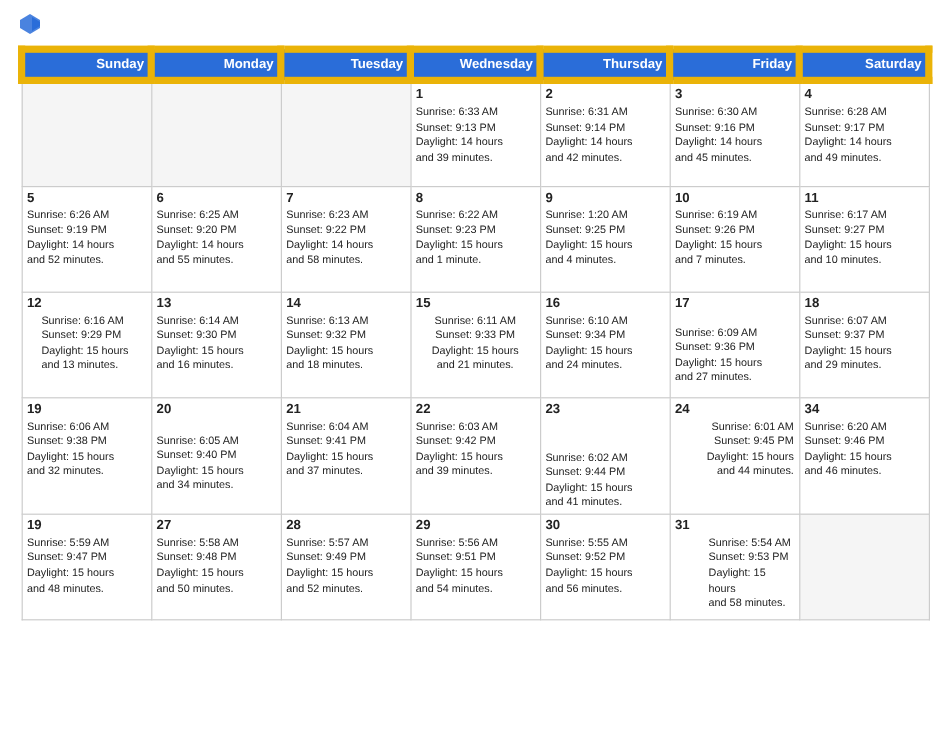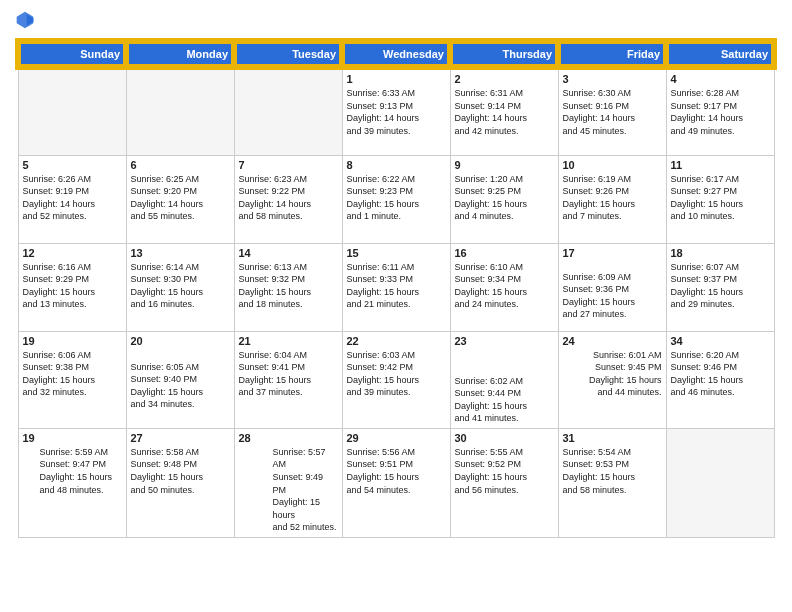--- a/index.html
+++ b/index.html
@@ -196,42 +196,42 @@
             <span class="day-num">11</span>
             <div class="day-info" style="white-space: pre-line;">Sunrise: 6:17 AM
 Sunset: 9:27 PM
 Daylight: 15 hours
 and 10 minutes.</div>
           </td>
         </tr>
         <tr>
           <td>
             <span class="day-num">12</span>
-            <div class="day-info" style="white-space: pre-line;">Sunrise: 6:16 AM
+            <div class="day-info" style="white-space: pre-line; margin-left: 12px;">Sunrise: 6:16 AM
 Sunset: 9:29 PM
 Daylight: 15 hours
 and 13 minutes.</div>
           </td>
           <td>
             <span class="day-num">13</span>
             <div class="day-info" style="white-space: pre-line;">Sunrise: 6:14 AM
 Sunset: 9:30 PM
 Daylight: 15 hours
 and 16 minutes.</div>
           </td>
           <td>
             <span class="day-num">14</span>
             <div class="day-info" style="white-space: pre-line;">Sunrise: 6:13 AM
 Sunset: 9:32 PM
 Daylight: 15 hours
 and 18 minutes.</div>
           </td>
           <td>
             <span class="day-num">15</span>
-            <div class="day-info" style="white-space: pre-line;">Sunrise: 6:11 AM
+            <div class="day-info" style="white-space: pre-line; text-align: center;">Sunrise: 6:11 AM
 Sunset: 9:33 PM
 Daylight: 15 hours
 and 21 minutes.</div>
           </td>
           <td>
             <span class="day-num">16</span>
             <div class="day-info" style="white-space: pre-line;">Sunrise: 6:10 AM
 Sunset: 9:34 PM
 Daylight: 15 hours
 and 24 minutes.</div>
@@ -298,56 +298,56 @@
             <span class="day-num">34</span>
             <div class="day-info" style="white-space: pre-line;">Sunrise: 6:20 AM
 Sunset: 9:46 PM
 Daylight: 15 hours
 and 46 minutes.</div>
           </td>
         </tr>
         <tr>
           <td>
             <span class="day-num">19</span>
-            <div class="day-info" style="white-space: pre-line; margin-left: 17px;">Sunrise: 5:59 AM
+            <div class="day-info" style="white-space: pre-line;">Sunrise: 5:59 AM
 Sunset: 9:47 PM
 Daylight: 15 hours
 and 48 minutes.</div>
           </td>
           <td>
             <span class="day-num">27</span>
             <div class="day-info" style="white-space: pre-line;">Sunrise: 5:58 AM
 Sunset: 9:48 PM
 Daylight: 15 hours
 and 50 minutes.</div>
           </td>
           <td>
             <span class="day-num">28</span>
-            <div class="day-info" style="white-space: pre-line; margin-left: 34px;">Sunrise: 5:57 AM
+            <div class="day-info" style="white-space: pre-line;">Sunrise: 5:57 AM
 Sunset: 9:49 PM
 Daylight: 15 hours
 and 52 minutes.</div>
           </td>
           <td>
             <span class="day-num">29</span>
             <div class="day-info" style="white-space: pre-line;">Sunrise: 5:56 AM
 Sunset: 9:51 PM
 Daylight: 15 hours
 and 54 minutes.</div>
           </td>
           <td>
             <span class="day-num">30</span>
             <div class="day-info" style="white-space: pre-line;">Sunrise: 5:55 AM
 Sunset: 9:52 PM
 Daylight: 15 hours
 and 56 minutes.</div>
           </td>
           <td>
             <span class="day-num">31</span>
-            <div class="day-info" style="white-space: pre-line;">Sunrise: 5:54 AM
+            <div class="day-info" style="white-space: pre-line; margin-left: 28px;">Sunrise: 5:54 AM
 Sunset: 9:53 PM
 Daylight: 15 hours
 and 58 minutes.</div>
           </td>
           <td class="empty"></td>
         </tr>
       </tbody>
   </table>
 </div>
 

